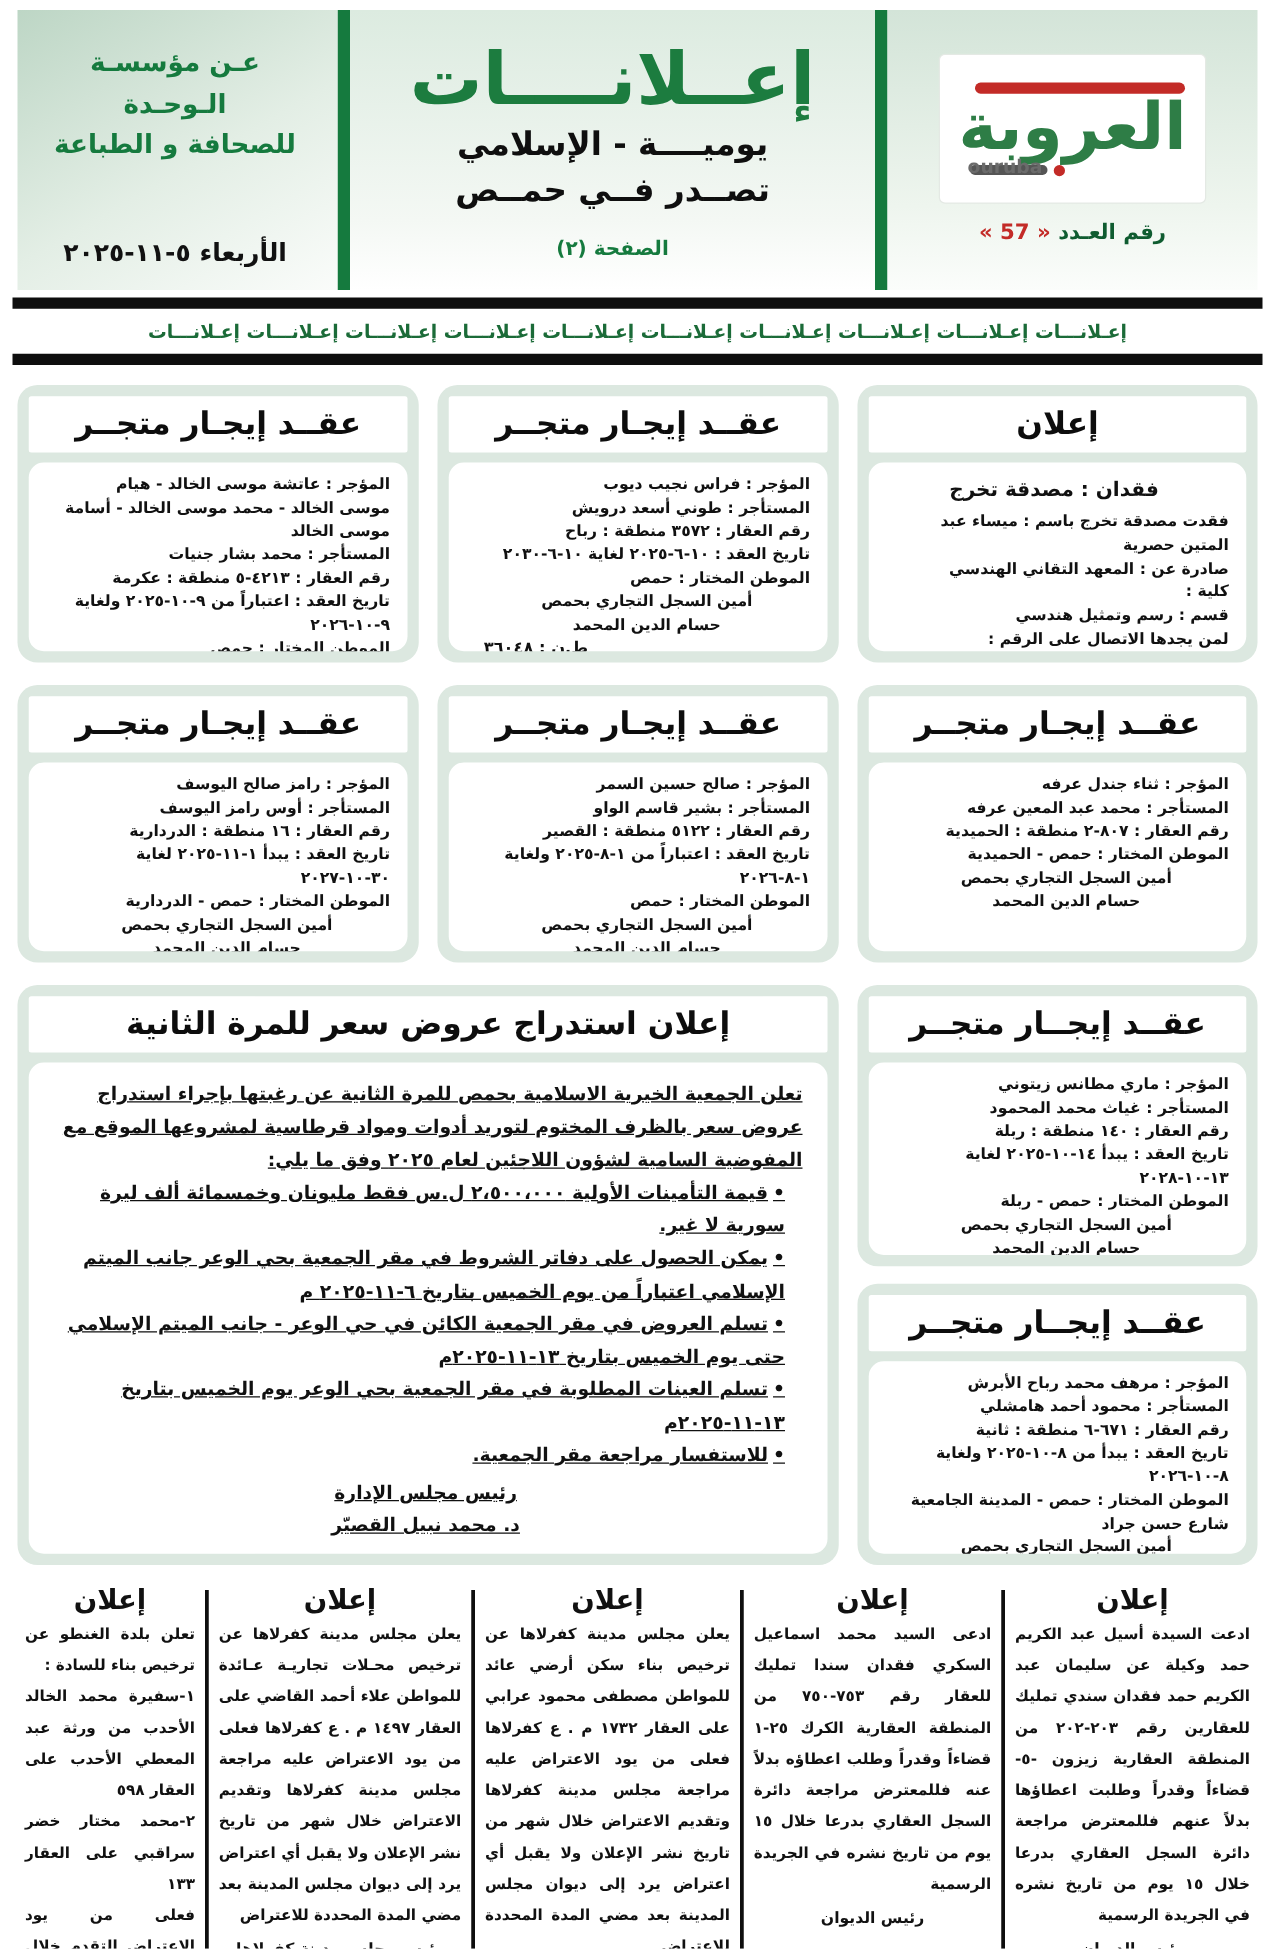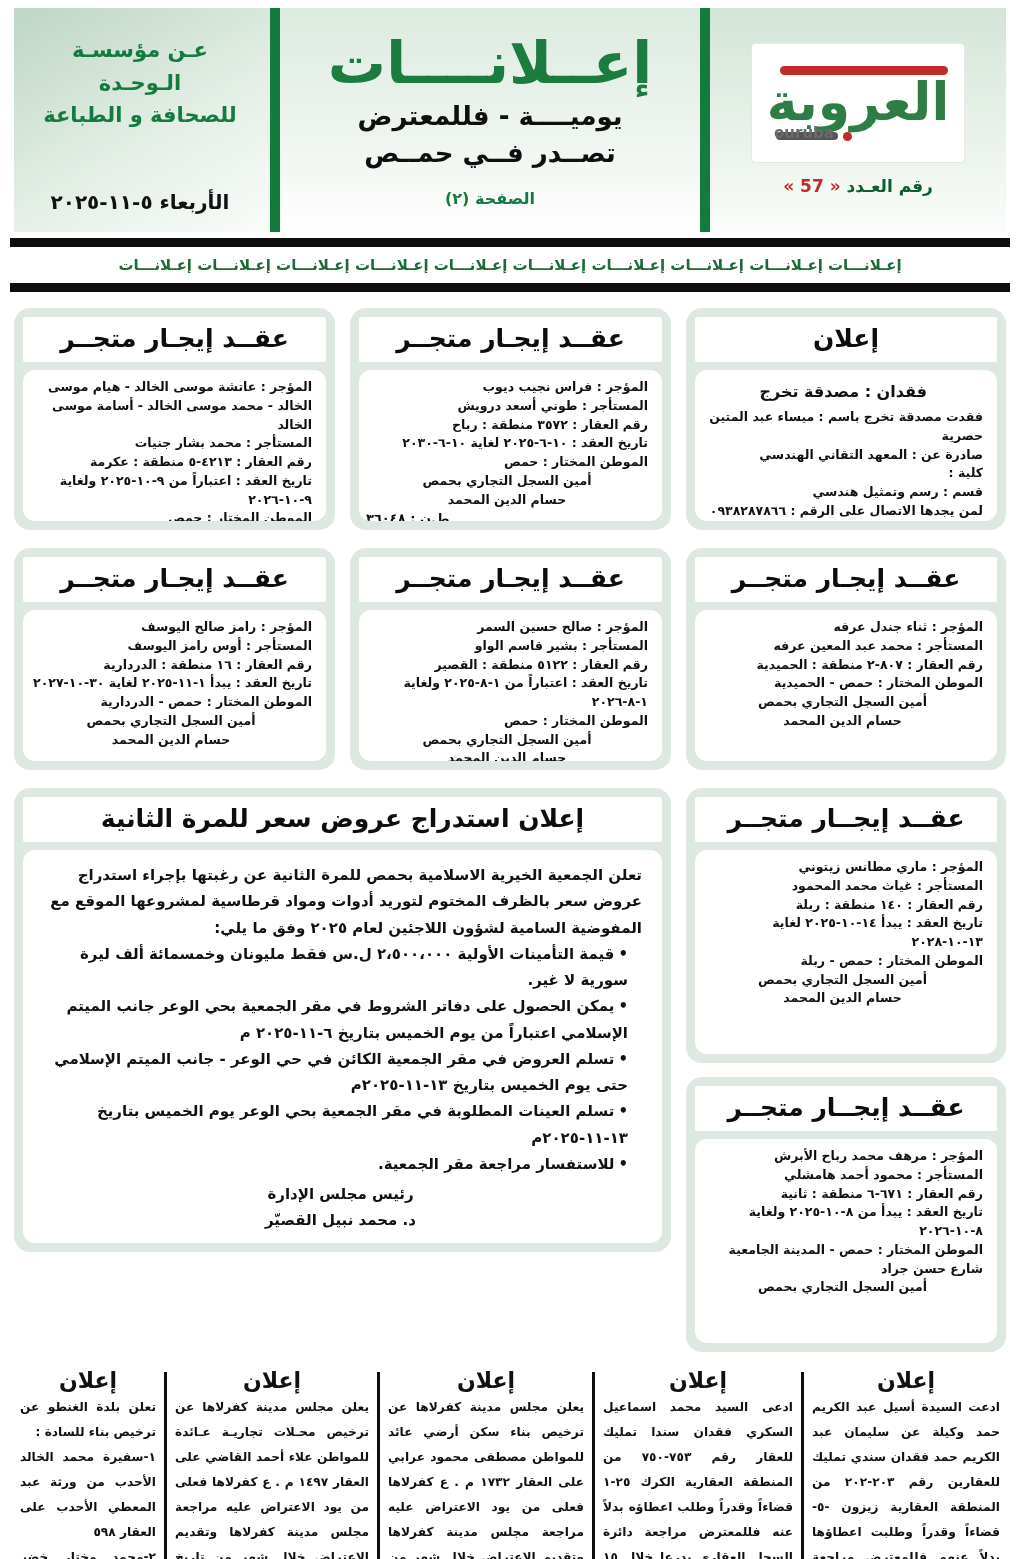--- a/index.html
+++ b/index.html
@@ -64,33 +64,33 @@
   }
   .w320 { width:320px; }
   .w322 { flex:1; }
   .h222 { height:222px; }
   .ad-title {
     background:#ffffff; border-radius:2px; text-align:center;
     font-weight:bold; font-size:25px; color:#0d0d0d; padding:7px 0 9px 0;
   }
   .ad-body {
     background:#ffffff; border-radius:12px; margin-top:8px; flex:1;
-    padding:8px 14px 6px 7px; display:flex; flex-direction:column;
+    padding:8px 14px 6px 28px; display:flex; flex-direction:column;
     font-weight:bold; font-size:12.5px; line-height:1.5; overflow:hidden;
   }
   .ad-line { text-align:right; }
   .ad-lead { text-align:right; font-size:16px; padding-right:56px; margin:2px 0 4px 0; }
   .ad-sig { text-align:center; }
   .ad-ref { text-align:left; margin-top:auto; font-size:13px; }
   
   .stack { display:flex; flex-direction:column; gap:14px; width:320px; }
-  .h225 { height:275px;justify-content:center; }
+  .h225 { height:225px;justify-content:center; }
   
   .tender { flex:1; height:464px; }
-  .tender .ad-body { padding:12px 20px 8px 16px; font-size:15px; line-height:1.75; }
+  .tender .ad-body { padding:12px 20px 8px 16px; font-size:15px; line-height:1.75;text-decoration:underline; }
   .t-intro { text-align:right; }
   .t-bullet { text-align:right; padding-right:14px; }
   .t-bullet::before { content:"•"; margin-left:4px; }
   .t-sig { text-align:center; margin-top:4px; }
   .t-sig2 { text-align:center; }
   
   .bottom { display:flex; gap:0; margin:16px 14px 0 14px; height:308px; }
   .bcol { display:flex; flex-direction:column; padding:0 6px; }
   .bc1 { width:200px; } .bc2 { width:202px; } .bc3 { width:208px; } .bc4 { width:206px; } .bc5 { flex:1; }
   .vsep { width:3px; background:#0e0e0e; margin:4px 2px 12px 2px; }
@@ -120,21 +120,21 @@
       <div class="issue-line">
         <span>رقم العـدد</span>
         <span class="issue-num">« 57 »</span>
       </div>
     </div>
 
     <div class="vbar"></div>
 
     <div class="m-cell center-cell">
       <div class="head-title">إعــلانــــات</div>
-      <div class="head-sub">يوميــــة - فللمعترض</div>
+      <div class="head-sub">يوميــــة - الإسلامي</div>
       <div class="head-sub">تصــدر فــي حمــص</div>
       <div class="head-page">الصفحة (٢)</div>
     </div>
 
     <div class="vbar"></div>
 
     <div class="m-cell org-cell">
       <div class="org-lines">
         <div>عـن مؤسسـة الـوحـدة</div>
         <div>للصحافة   و   الطباعة</div>

